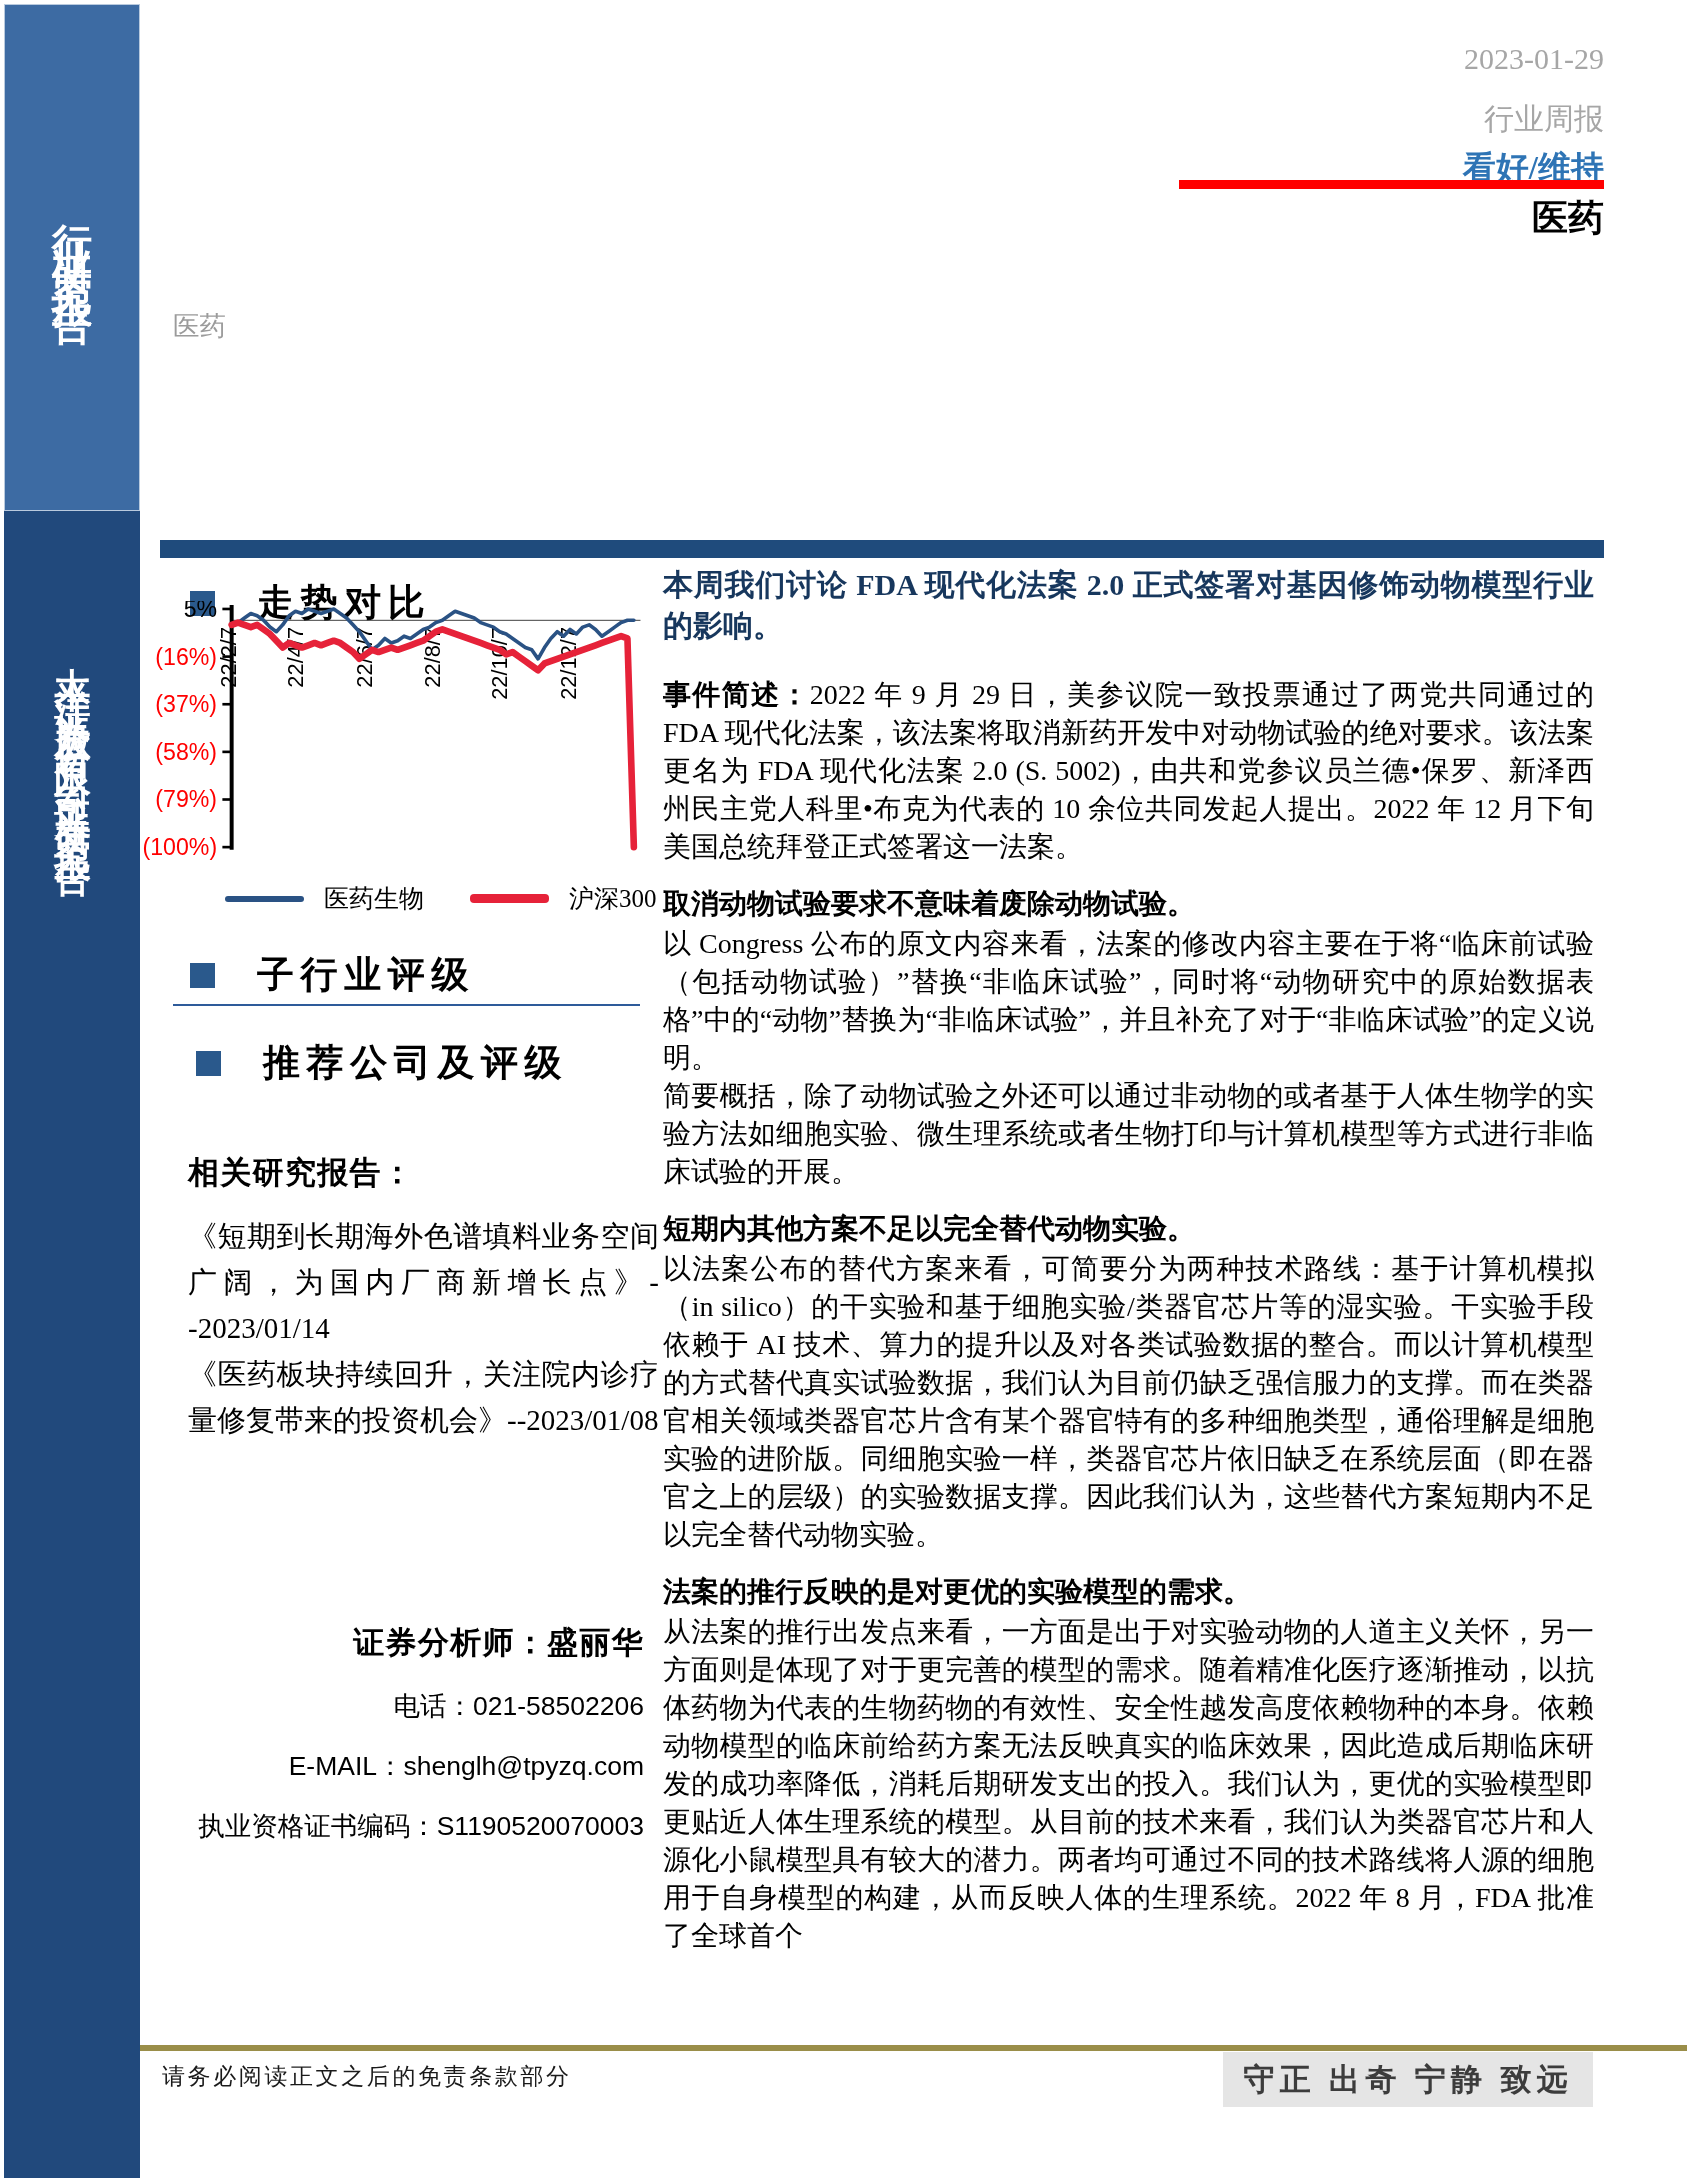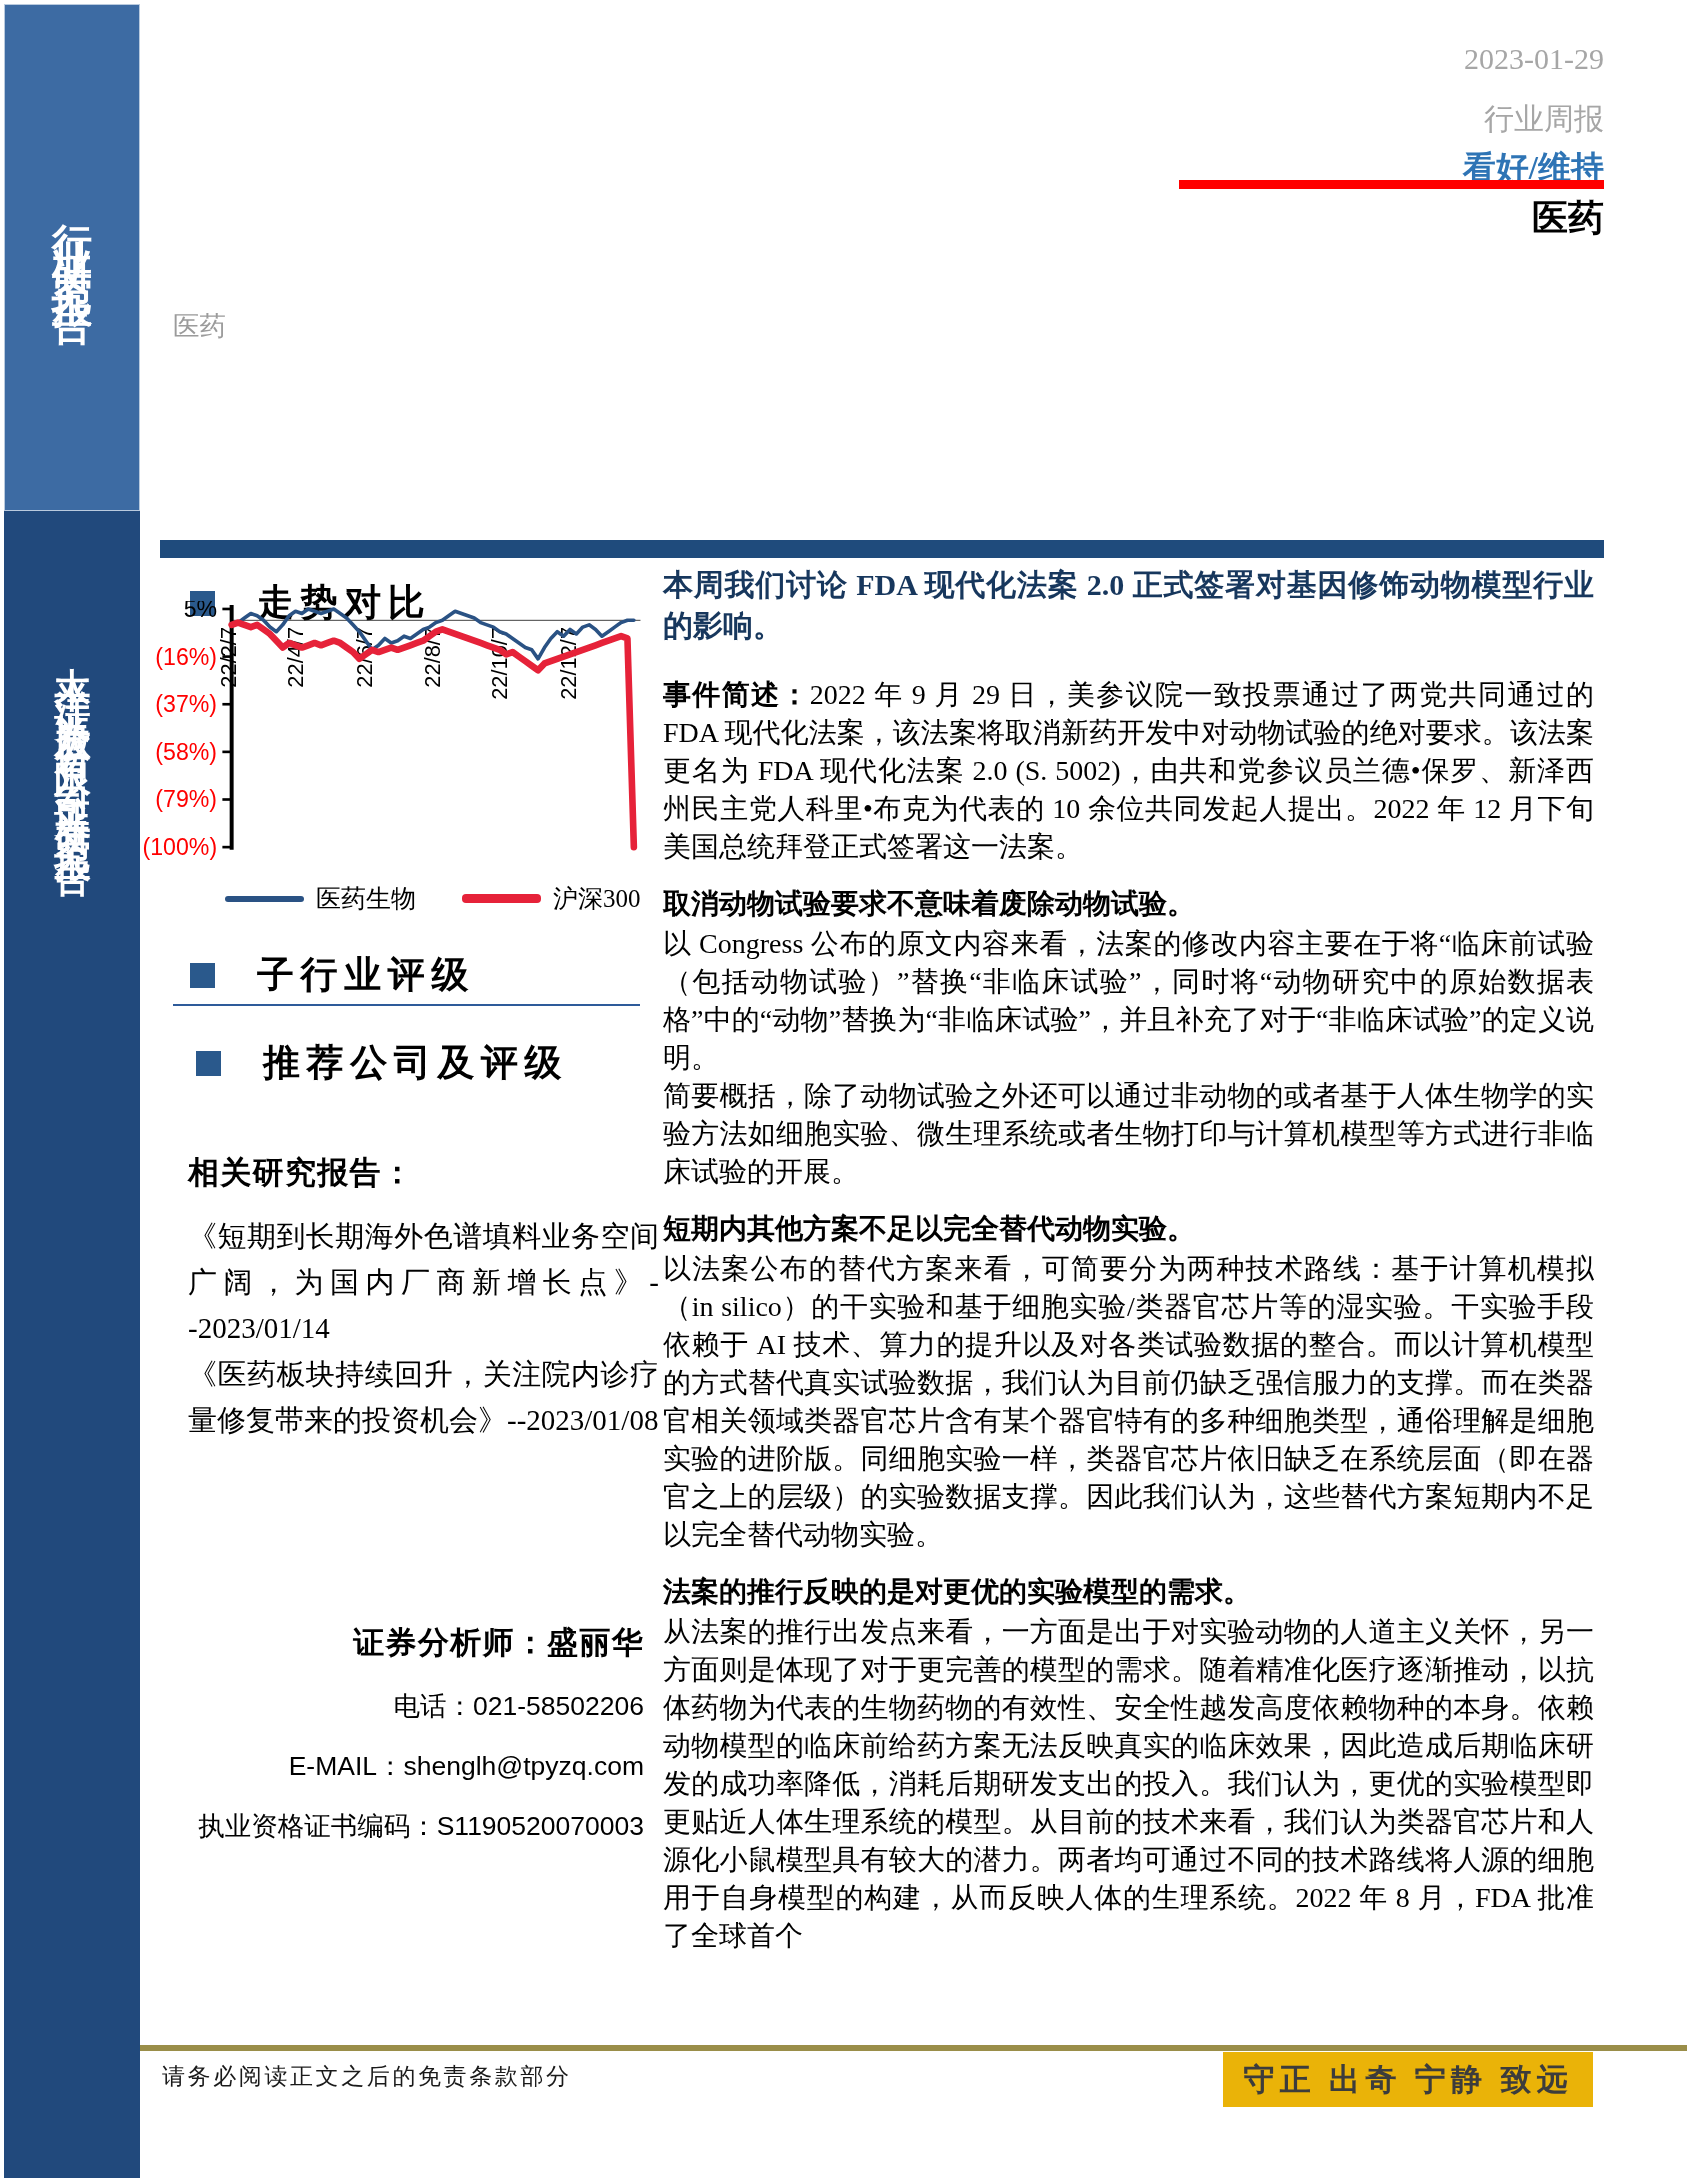--- a/index.html
+++ b/index.html
@@ -41,21 +41,21 @@
   .sec-bullet{width:25px;height:25px;background:#2A598C;flex:0 0 auto;}
   .sec-label{font-size:37px;font-weight:bold;margin-left:42px;letter-spacing:6.6px;}
   #sec1{left:190px;top:578px;}
   #sec2{left:190px;top:950px;}
   #sec3{left:196px;top:1038px;}
   #divider{position:absolute;left:173px;top:1004px;width:467px;height:2px;background:#2E5B9A;}
 
   
   #chart-wrap{position:absolute;left:143px;top:601px;width:516px;height:311px;}
   #legend{position:absolute;left:225px;top:882px;display:flex;align-items:center;gap:46px;}
-  .leg-item{display:flex;align-items:center;gap:12px;}
+  .leg-item{display:flex;align-items:center;gap:20px;}
   .leg-line{width:79px;border-radius:4px;}
   #leg-line-0{height:6px;}
   #leg-line-1{height:9.3px;}
   .leg-label{font-size:25px;}
 
   
   #related{position:absolute;left:188px;top:1152px;width:471px;}
   #related-hdr{font-size:31px;font-weight:bold;margin-bottom:18.5px;letter-spacing:1.3px;}
   .rel-item{font-size:29px;line-height:46px;text-align:justify;}
   #analyst{position:absolute;left:173px;top:1622px;width:471px;}
@@ -68,21 +68,21 @@
   #bodycol{position:absolute;left:663px;top:564px;width:931px;}
   #bodycol p{margin:0;text-align:justify;font-size:28px;line-height:38px;}
   #body-intro{color:#17375D;font-weight:bold;font-size:30px !important;line-height:41px !important;
               margin-bottom:30px !important;}
   .b-head{font-weight:bold;margin-top:18.5px !important;margin-bottom:2.6px !important;}
   .b-lead{font-weight:bold;}
 
   
   #foot-line{position:absolute;left:140px;top:2045px;width:1547px;height:6px;background:#9A8E49;}
   #foot-disclaimer{position:absolute;left:162px;top:2061px;font-size:23px;color:#1a1a1a;letter-spacing:2.6px;}
-  #foot-motto{position:absolute;right:94px;top:2052px;background:#eab308;padding:6.6px 20px;
+  #foot-motto{position:absolute;right:94px;top:2052px;background:#e5e5e5;padding:6.6px 20px;
               font-size:31px;font-weight:bold;color:#3c3c3c;letter-spacing:5.3px;}
 </style>
 </head>
 <body>
 
 <div id="page">
 
   <div class="side-seg" id="side-top">
     <div class="side-text">行业研究报告</div>
   </div>

